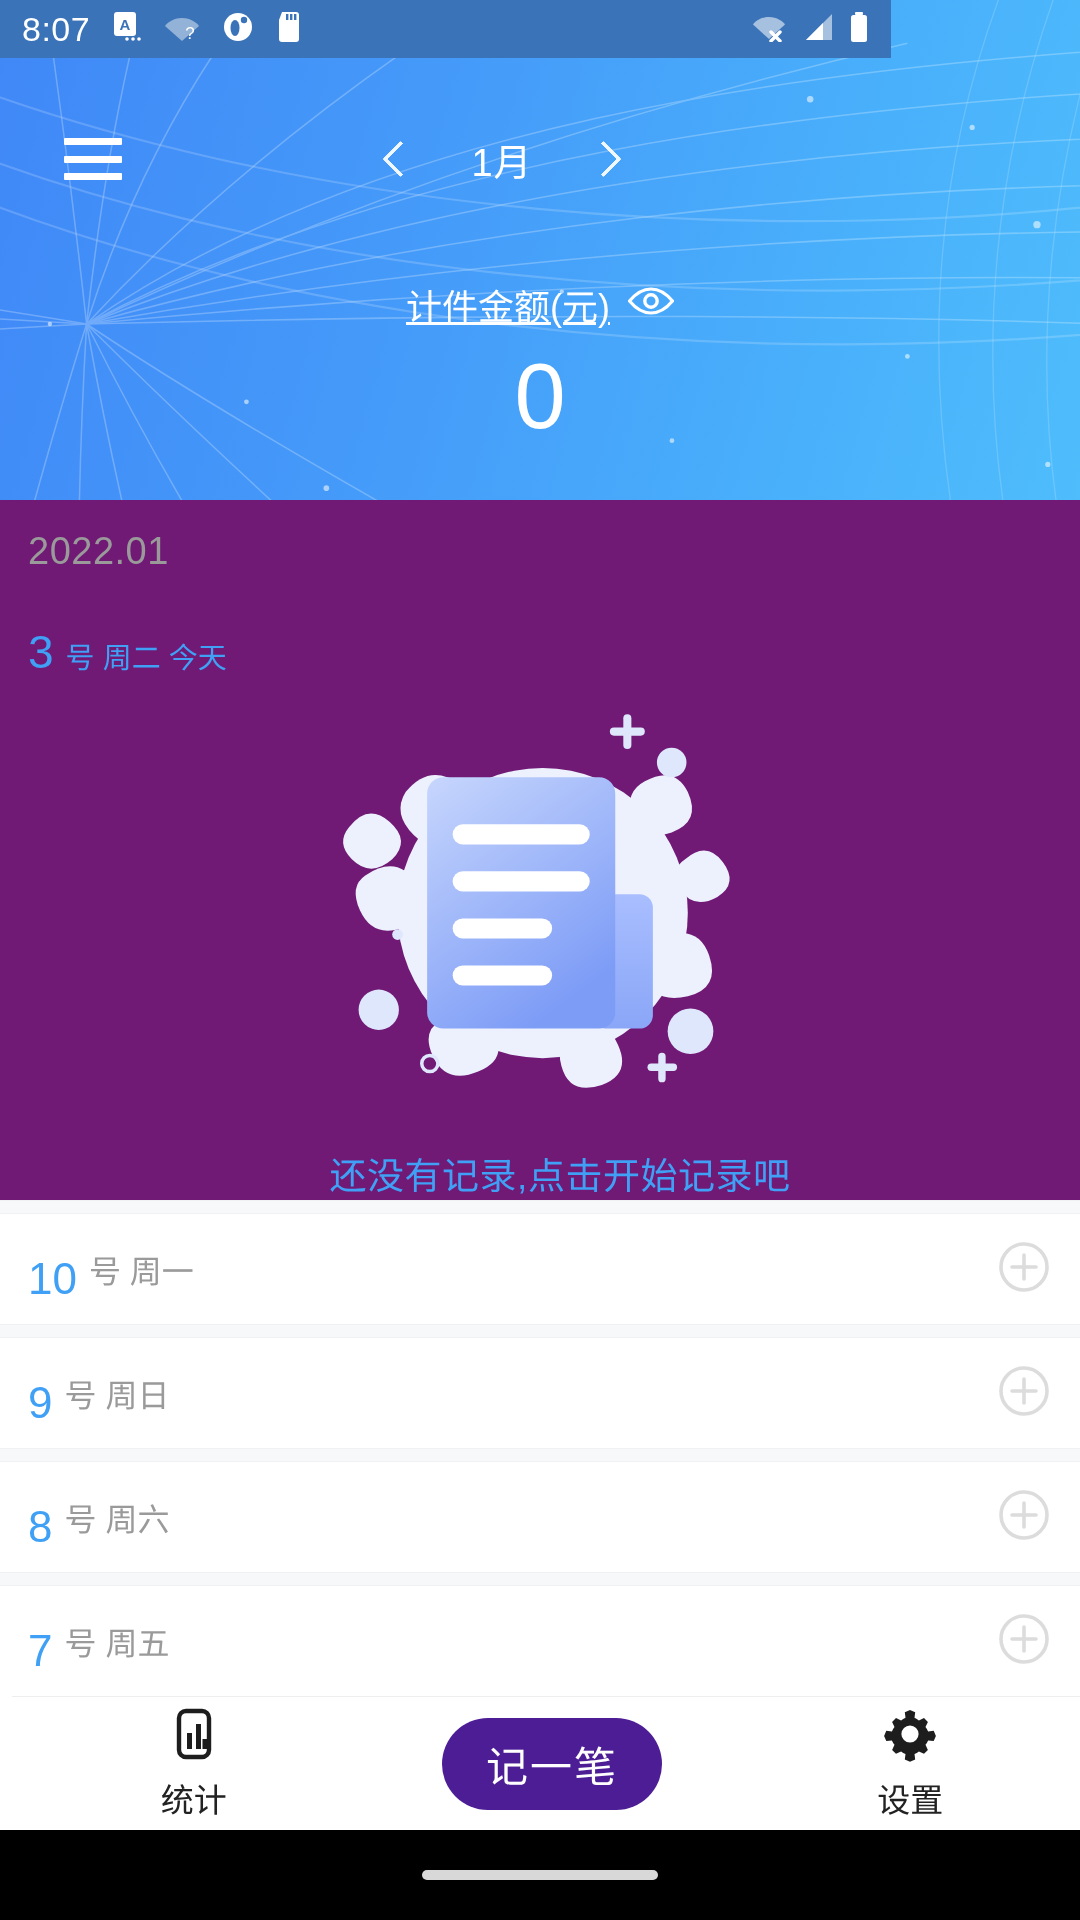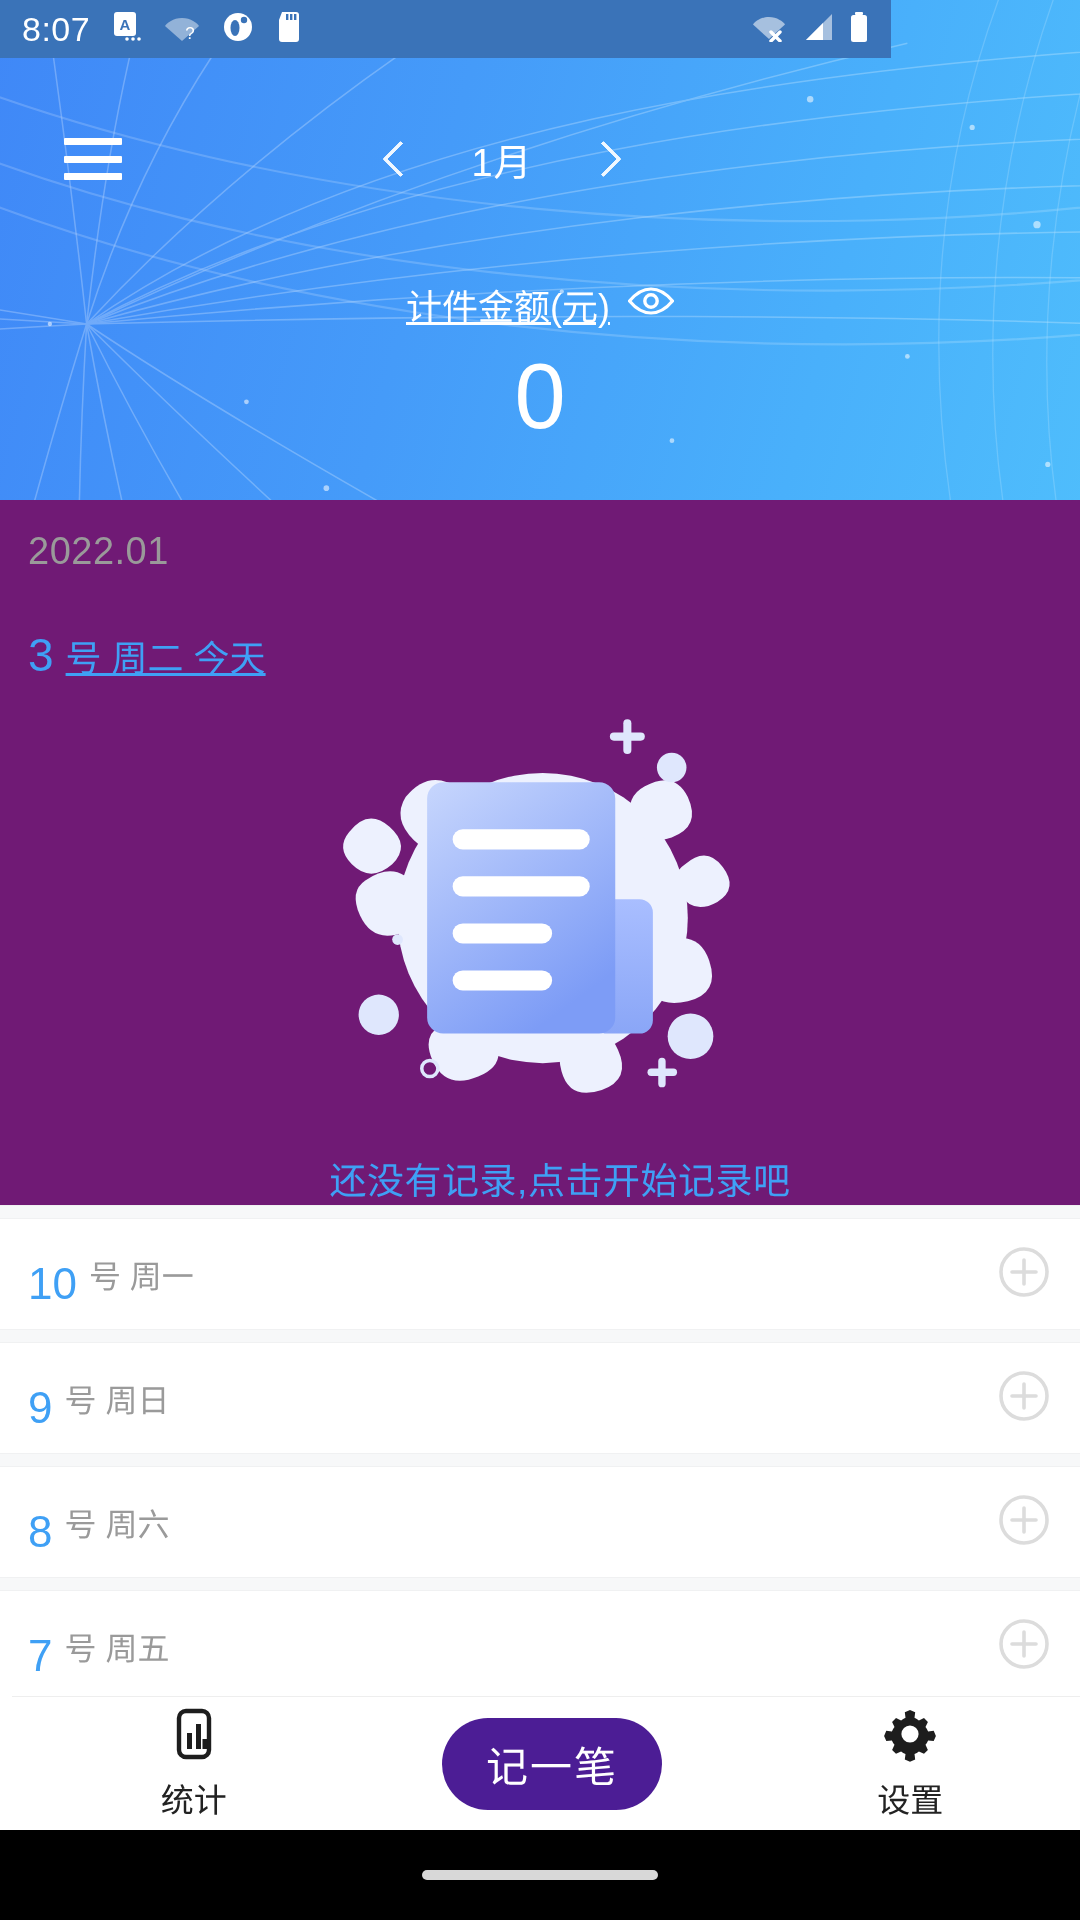--- a/index.html
+++ b/index.html
@@ -101,21 +101,21 @@
     width: 1080px; height: 1196px;
     background: #701a75; z-index: 5;
   }
   .year-month {
     padding: 30px 0 0 28px;
     color: #9a9a9a; font-size: 38px; letter-spacing: .5px;
   }
 
   .today-head { padding: 56px 0 0 28px; display: flex; align-items: baseline; }
   .today-num  { color: #3fa0f5; font-size: 46px; line-height: 1; }
-  .today-sub  { color: #3fa0f5; font-size: 36px; margin-left: 12px; text-decoration: underline; }
+  .today-sub  { color: #3fa0f5; font-size: 29px; margin-left: 12px; }
 
   .empty-wrap { margin-top: 22px; text-align: center; }
   .empty-illu { display: inline-block; width: 430px; height: 430px; }
   .empty-text { margin-top: 14px; color: #3fa0f5; font-size: 37px; letter-spacing: .5px; margin-left: 40px; }
 
   
   .rowsep { height: 14px; background: #f7f8f9; border-top: 1px solid #f0f1f2; border-bottom: 1px solid #f0f1f2; }
   .dayrow {
     height: 110px;
     display: flex; align-items: center;

